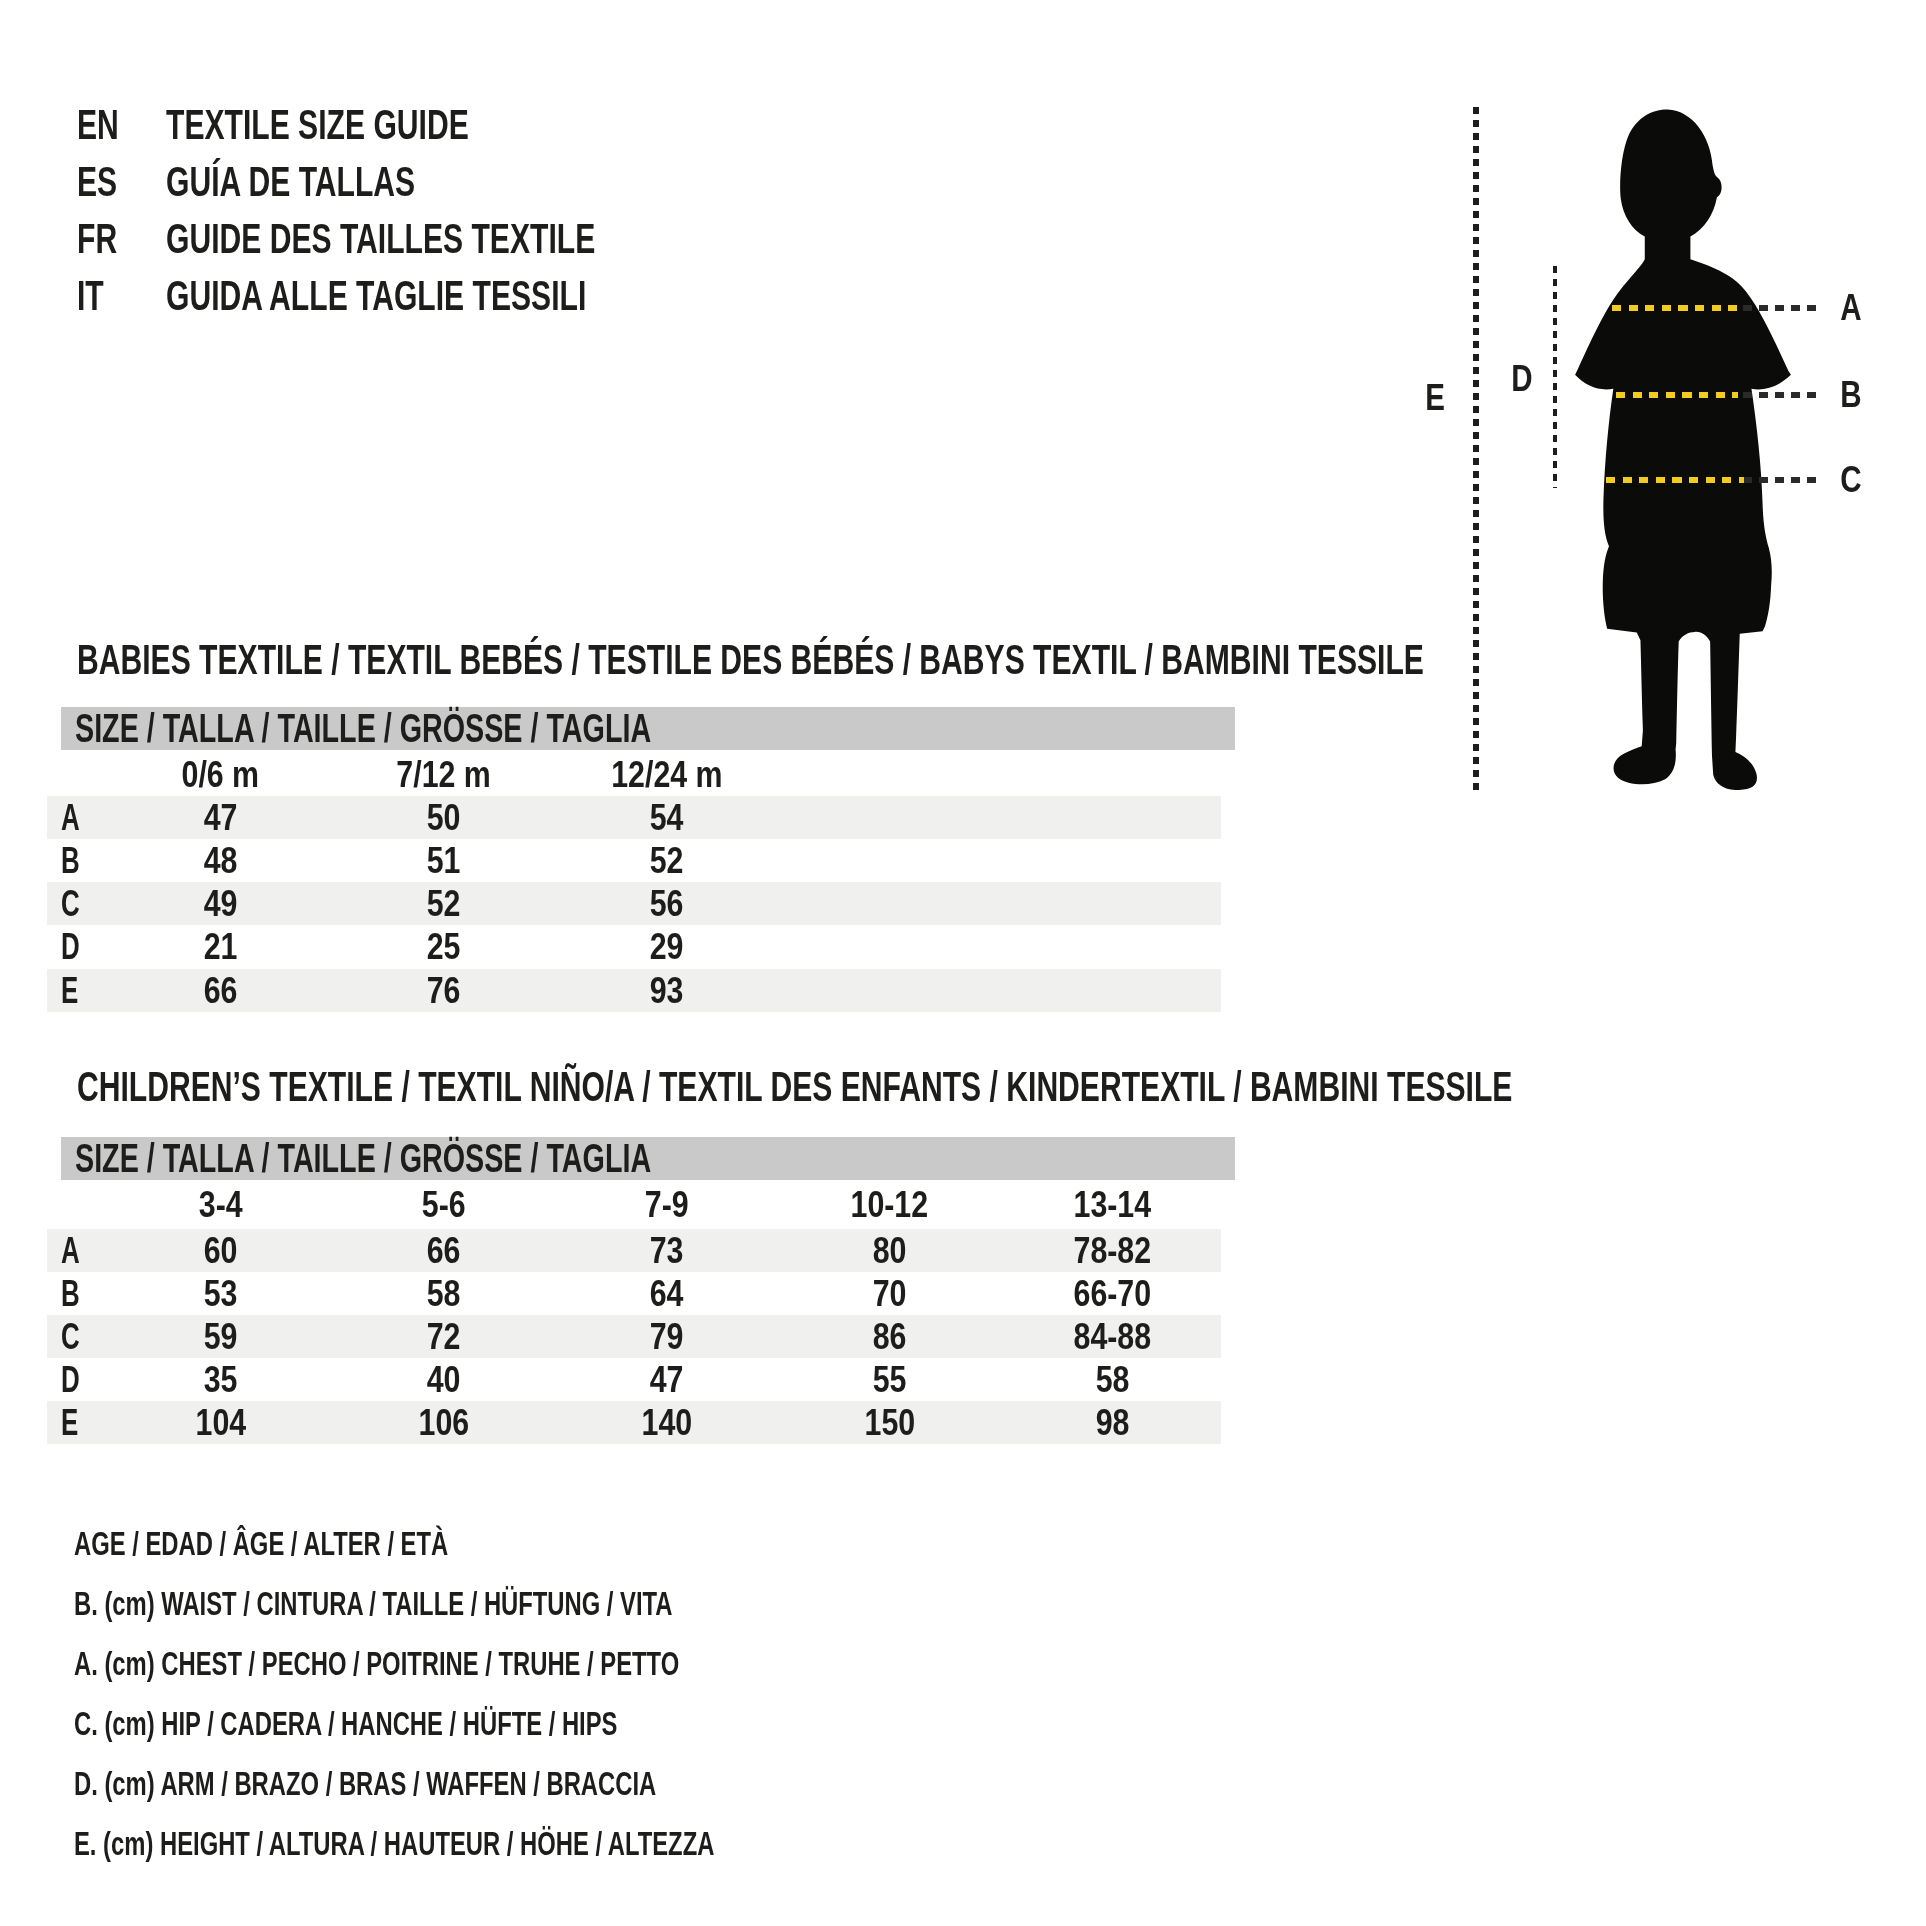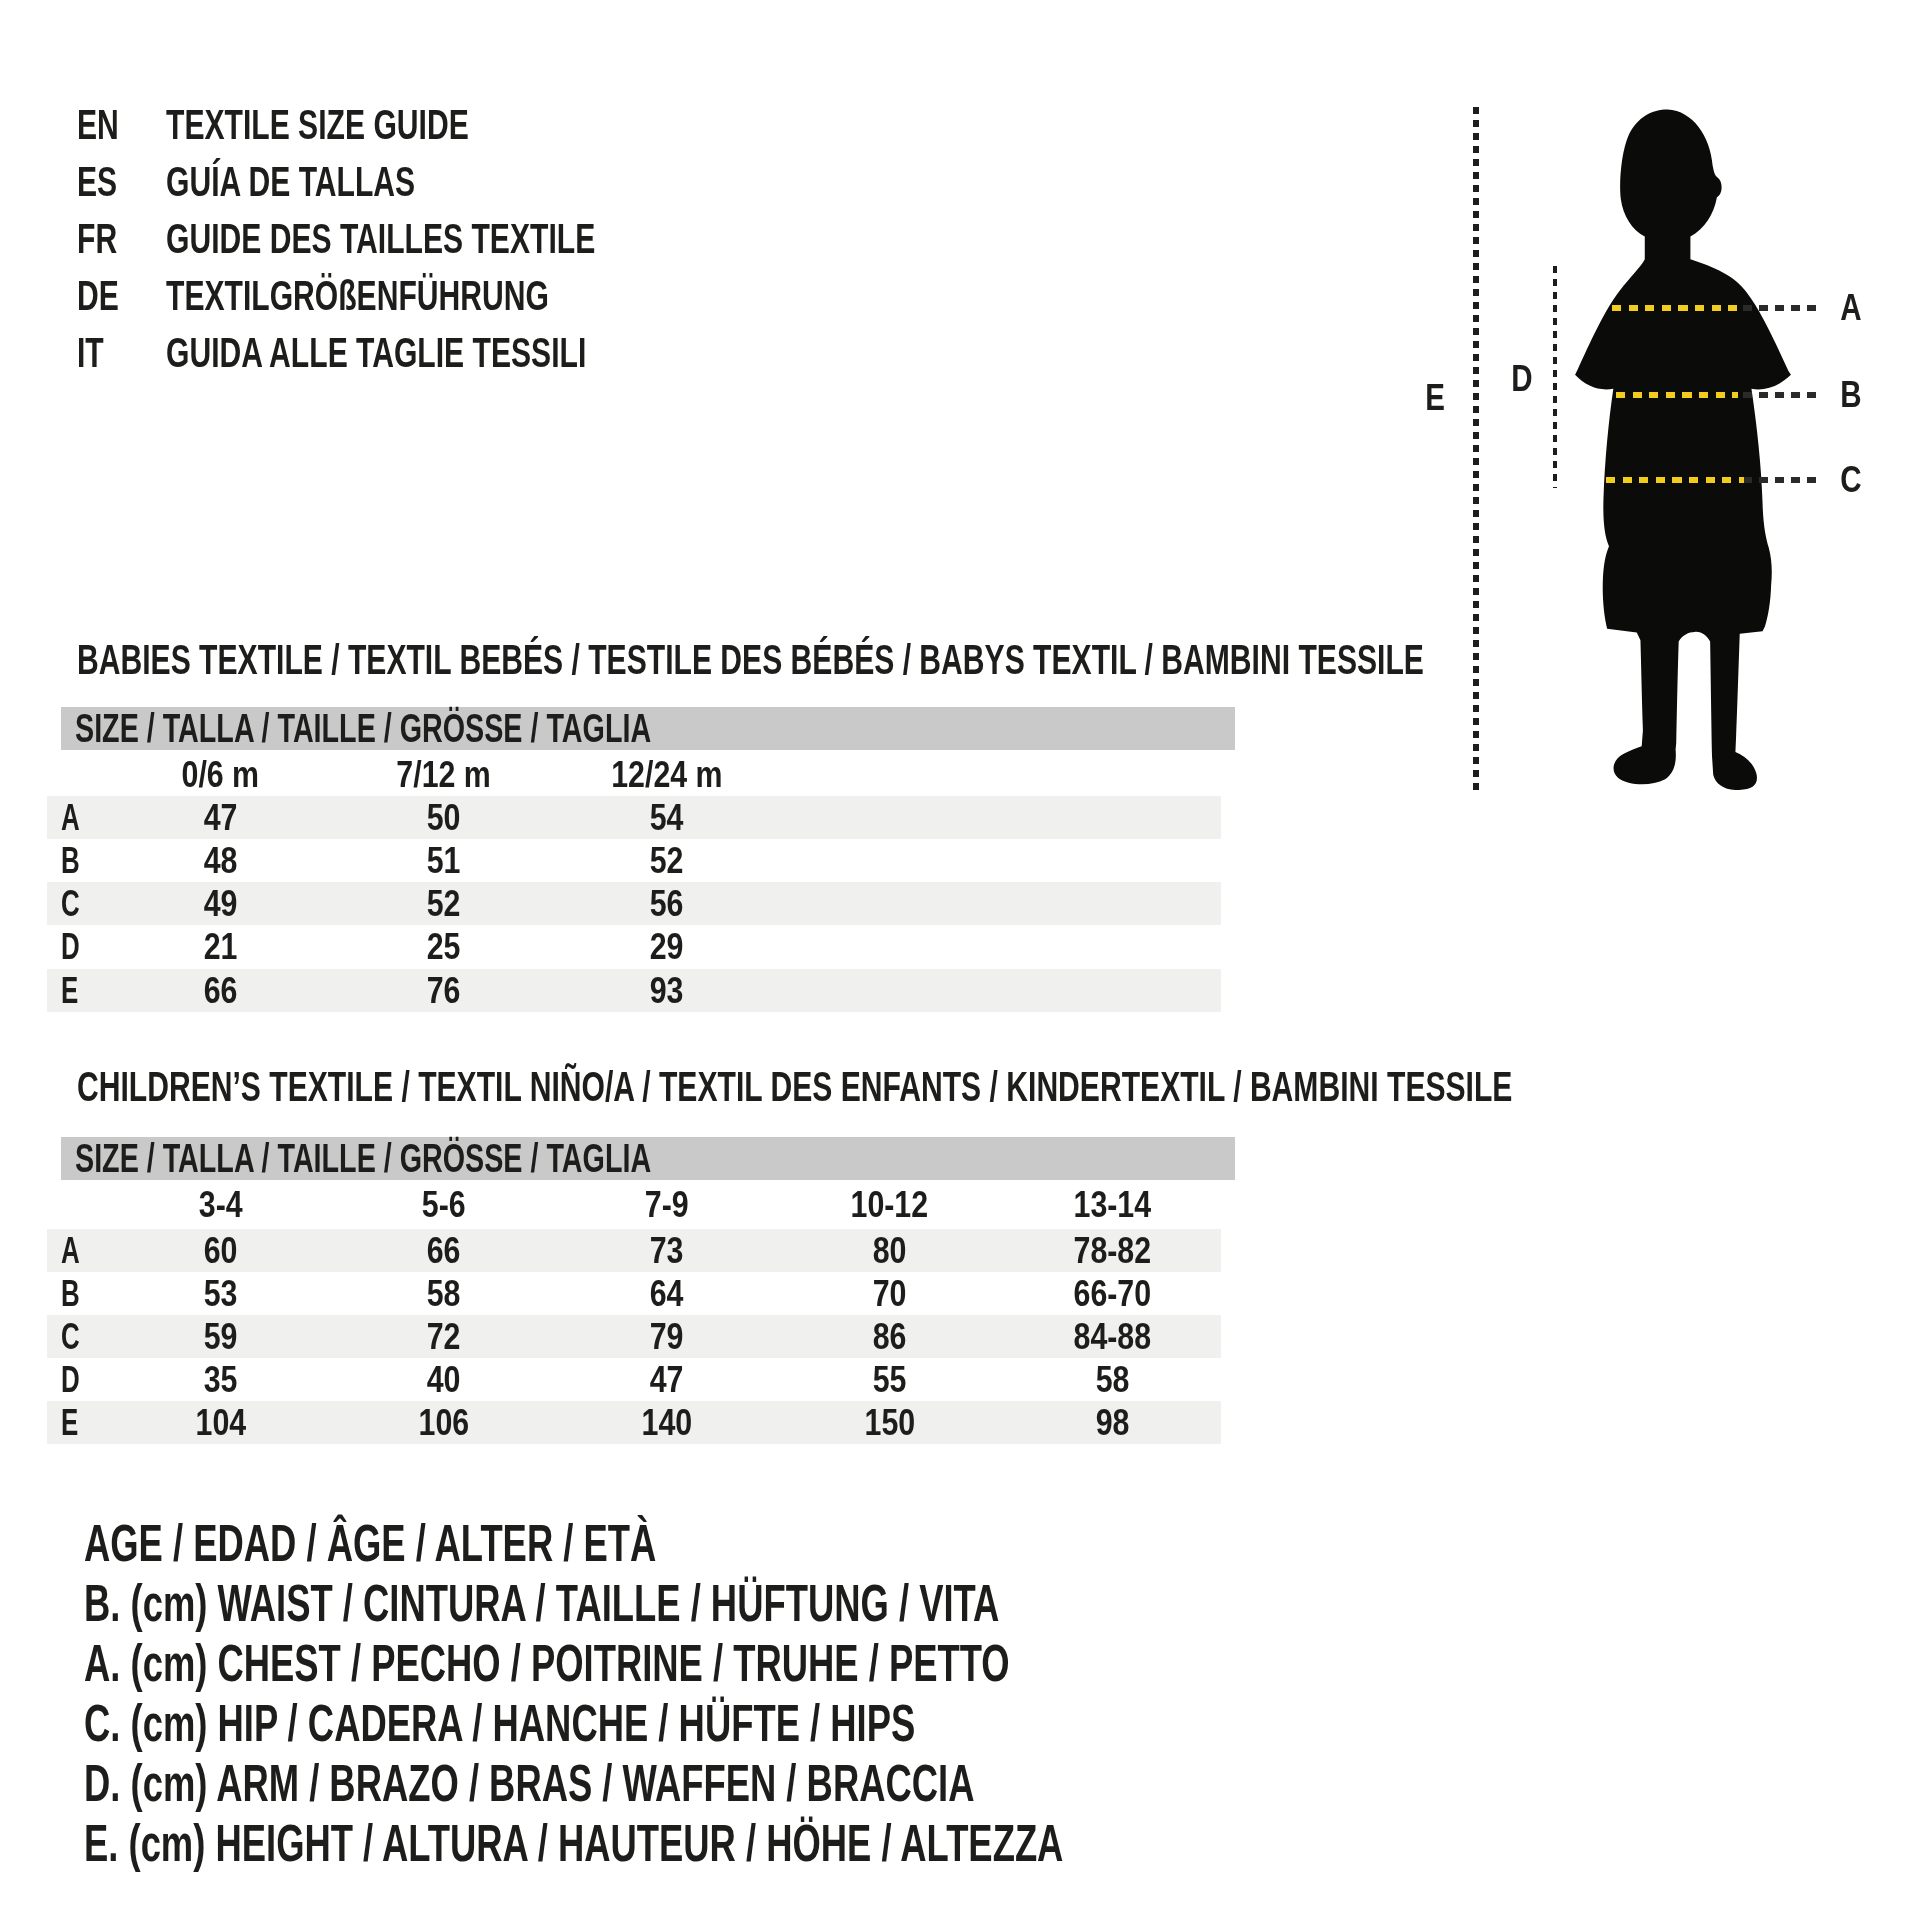--- a/index.html
+++ b/index.html
@@ -26,21 +26,21 @@
   
   .size-bar{left:61px;width:1174px;height:43px;background:var(--bar);display:flex;align-items:center;}
   .size-bar .cond{margin-left:13.6px;font-size:41px;}
   
   .trow{left:47px;width:1174px;height:43px;display:flex;align-items:center;font-size:37px;}
   .trow.header{height:41px;}
   .trow.stripe{background:var(--stripe);}
   .cell-label{width:62px;flex:0 0 62px;padding-left:13.6px;box-sizing:border-box;}
   .cell{width:223px;flex:0 0 223px;text-align:center;}
   
-  #legend{left:84px;top:1513px;font-size:52px;}
+  #legend{left:74px;top:1513px;font-size:34px;}
   .legend-line{height:60px;display:flex;align-items:center;}
   
   .vdash{background:repeating-linear-gradient(to bottom,var(--ink) 0 6.8px,transparent 6.8px 13px);}
   .ydash{height:6.2px;background:repeating-linear-gradient(to right,var(--yellow) 0 9.2px,transparent 9.2px 16.6px);z-index:3;}
   .kdash{height:6.2px;background:repeating-linear-gradient(to right,#2a2a28 0 8.6px,transparent 8.6px 16px);z-index:2;}
   .fig-label{width:49px;height:36px;display:flex;align-items:center;justify-content:center;font-size:36px;font-weight:700;}
   svg{display:block;}
 </style>
 </head>
 <body>
@@ -52,24 +52,20 @@
       <div class="lang-code"><span class="cond">EN</span></div>
       <div><span class="cond">TEXTILE SIZE GUIDE</span></div>
     </div>
     <div class="lang-row">
       <div class="lang-code"><span class="cond">ES</span></div>
       <div><span class="cond">GUÍA DE TALLAS</span></div>
     </div>
     <div class="lang-row">
       <div class="lang-code"><span class="cond">FR</span></div>
       <div><span class="cond">GUIDE DES TAILLES TEXTILE</span></div>
-    </div>
-    <div class="lang-row">
-      <div class="lang-code"><span class="cond">DE</span></div>
-      <div><span class="cond">TEXTILGRÖßENFÜHRUNG</span></div>
     </div>
     <div class="lang-row">
       <div class="lang-code"><span class="cond">IT</span></div>
       <div><span class="cond">GUIDA ALLE TAGLIE TESSILI</span></div>
     </div>
   </div>
 
   <div class="abs vdash" style="left:1473px;top:107px;width:5.5px;height:683px;"></div>
   <div class="abs vdash" style="left:1553px;top:266px;width:4.3px;height:222px;"></div>
   <div class="abs fig-label" style="left:1413px;top:380px;width:44px;">

